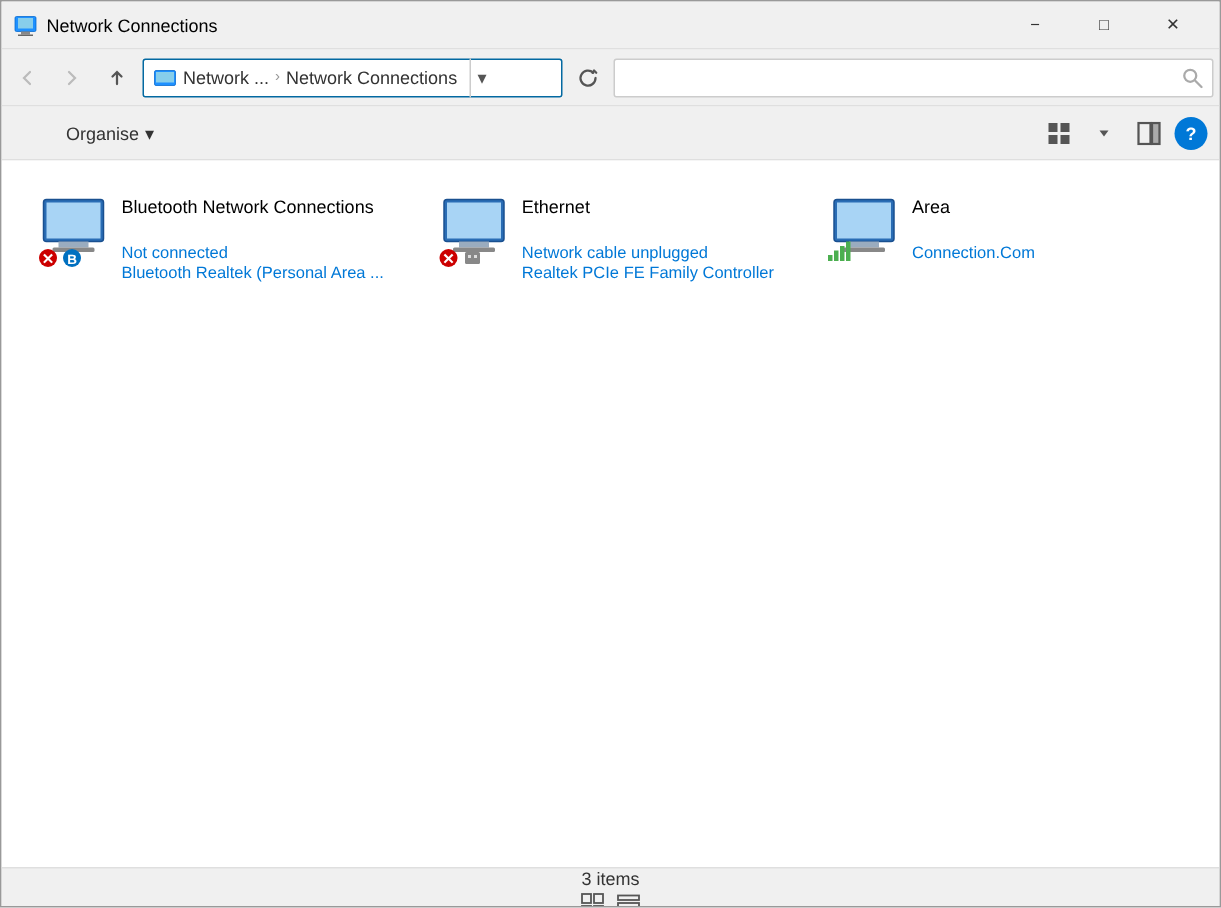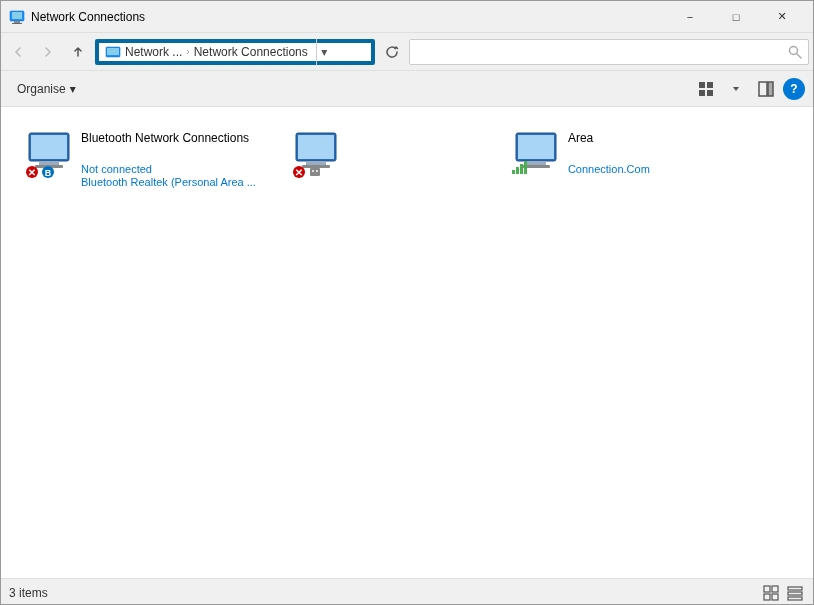--- a/index.html
+++ b/index.html
@@ -72,21 +72,21 @@
       font-size: 12px;
       border: none;
       background: transparent;
     }
     .nav-btn.disabled { color: #bbb; cursor: default; }
     .breadcrumb-bar {
       flex: 0 0 auto;
       display: flex;
       align-items: center;
       background: #fff;
-      border: 4px solid #0369a1;
+      border: 1px solid #0369a1;
       height: 26px;
       padding: 0 6px;
       border-radius: 2px;
       min-width: 280px;
       gap: 4px;
     }
     .breadcrumb-text {
       font-size: 12px;
       color: #333;
     }
@@ -142,20 +142,21 @@
       height: 36px;
       display: flex;
       align-items: center;
       padding: 0 8px;
       border-bottom: 1px solid #dfdfdf;
       justify-content: space-between;
     }
     .toolbar-left {
       display: flex;
       gap: 2px;
+      margin-left: 27px;
     }
     .toolbar-btn {
       display: flex;
       align-items: center;
       gap: 4px;
       padding: 4px 8px;
       cursor: pointer;
       border-radius: 2px;
       border: none;
       background: transparent;
@@ -248,20 +249,21 @@
 
     
     .status-bar {
       height: 28px;
       background: #f0f0f0;
       border-top: 1px solid #dfdfdf;
       display: flex;
       align-items: center;
       padding: 0 8px;
       justify-content: space-between;
+      flex-direction: column;
     }
     .status-text {
       font-size: 12px;
       color: #333;
     }
     .status-view-icons {
       display: flex;
       gap: 4px;
     }
     .status-view-icon {
@@ -409,20 +411,25 @@
             <circle cx="7" cy="7" r="6" fill="#cc0000"></circle>
             <text x="7" y="11" text-anchor="middle" font-size="10" fill="white" font-weight="bold">✕</text>
           </svg>
           <svg width="14" height="14" viewBox="0 0 14 14">
             <rect x="2" y="3" width="10" height="8" rx="1" fill="#888"></rect>
             <rect x="4" y="5" width="2" height="2" fill="#ddd"></rect>
             <rect x="8" y="5" width="2" height="2" fill="#ddd"></rect>
           </svg>
         </div>
       </div>
+      <div class="network-item-info">
+        <span class="network-item-name">Ethernet</span>
+        <span class="network-item-status">Network cable unplugged</span>
+        <span class="network-item-adapter">Realtek PCIe FE Family Controller</span>
+      </div>
     </div>
       <div class="network-item">
       <div class="network-item-icon-wrap">
         <svg width="48" height="40" viewBox="0 0 48 40">
           <rect x="4" y="2" width="40" height="28" rx="2" fill="#2a6db5" stroke="#1a5090" stroke-width="1"></rect>
           <rect x="6" y="4" width="36" height="24" fill="#a8d4f5"></rect>
           <rect x="14" y="30" width="20" height="4" fill="#9aacbf"></rect>
           <rect x="10" y="34" width="28" height="3" rx="1" fill="#888"></rect>
         </svg>
         

